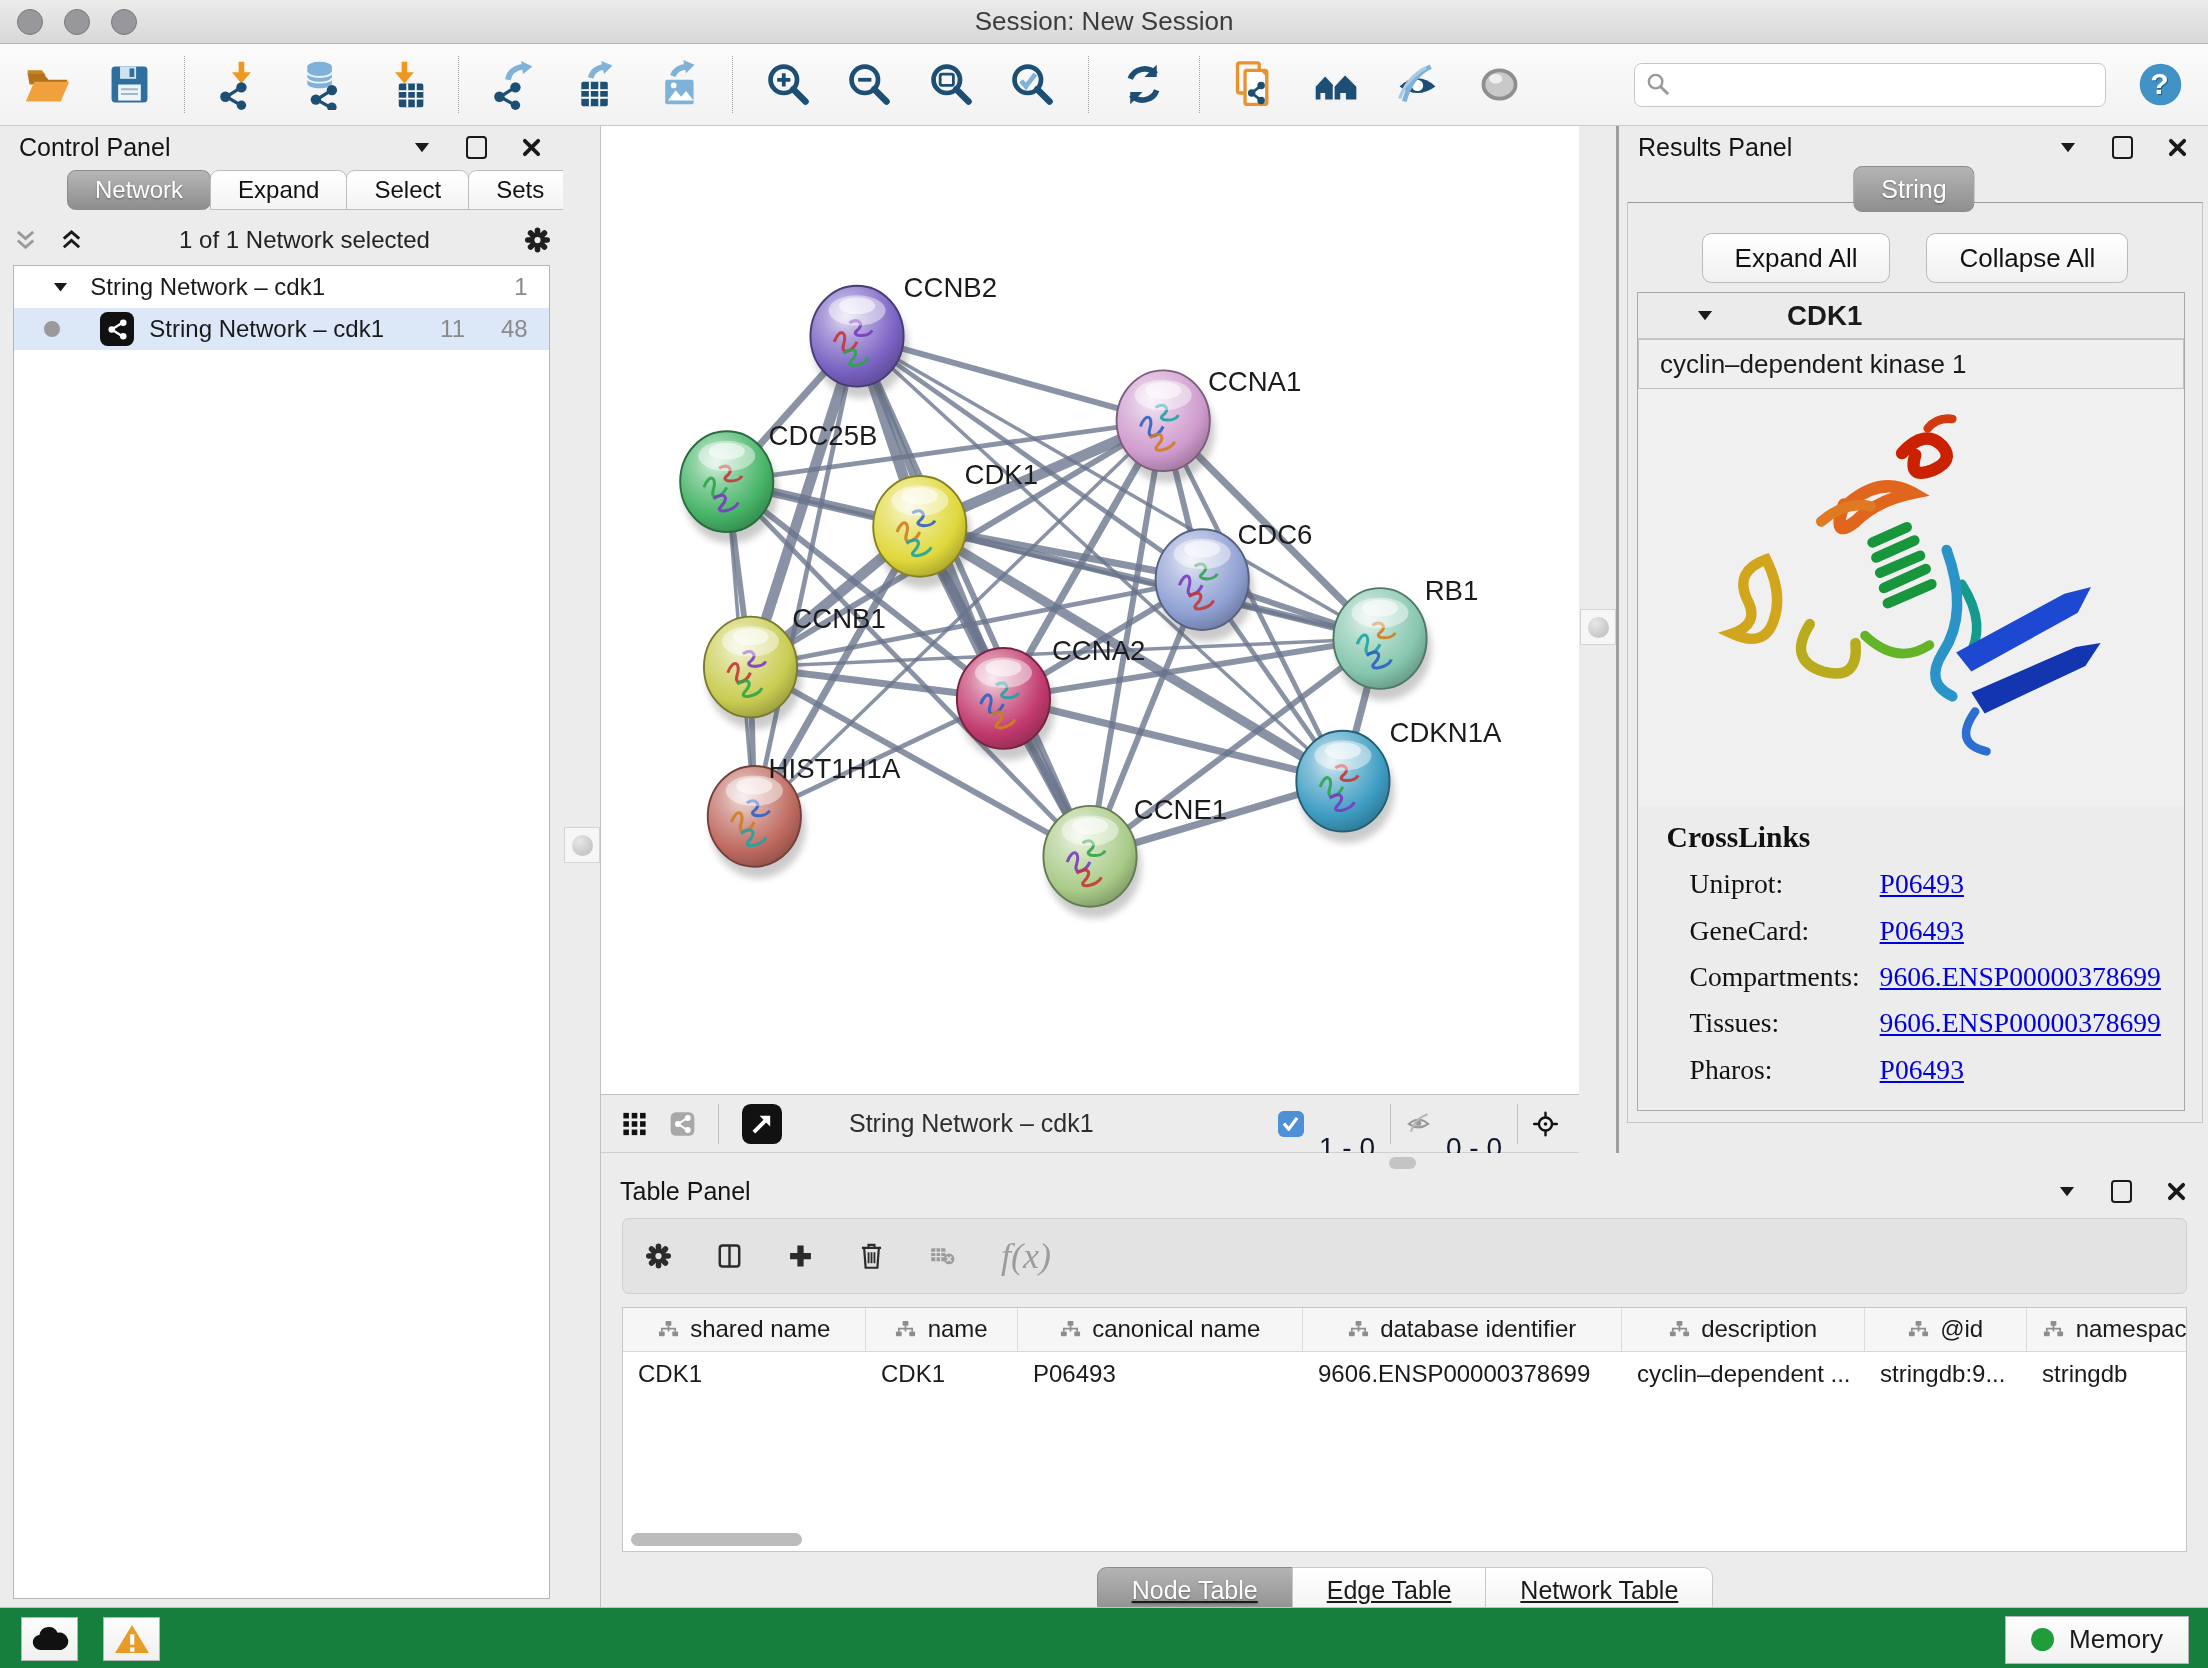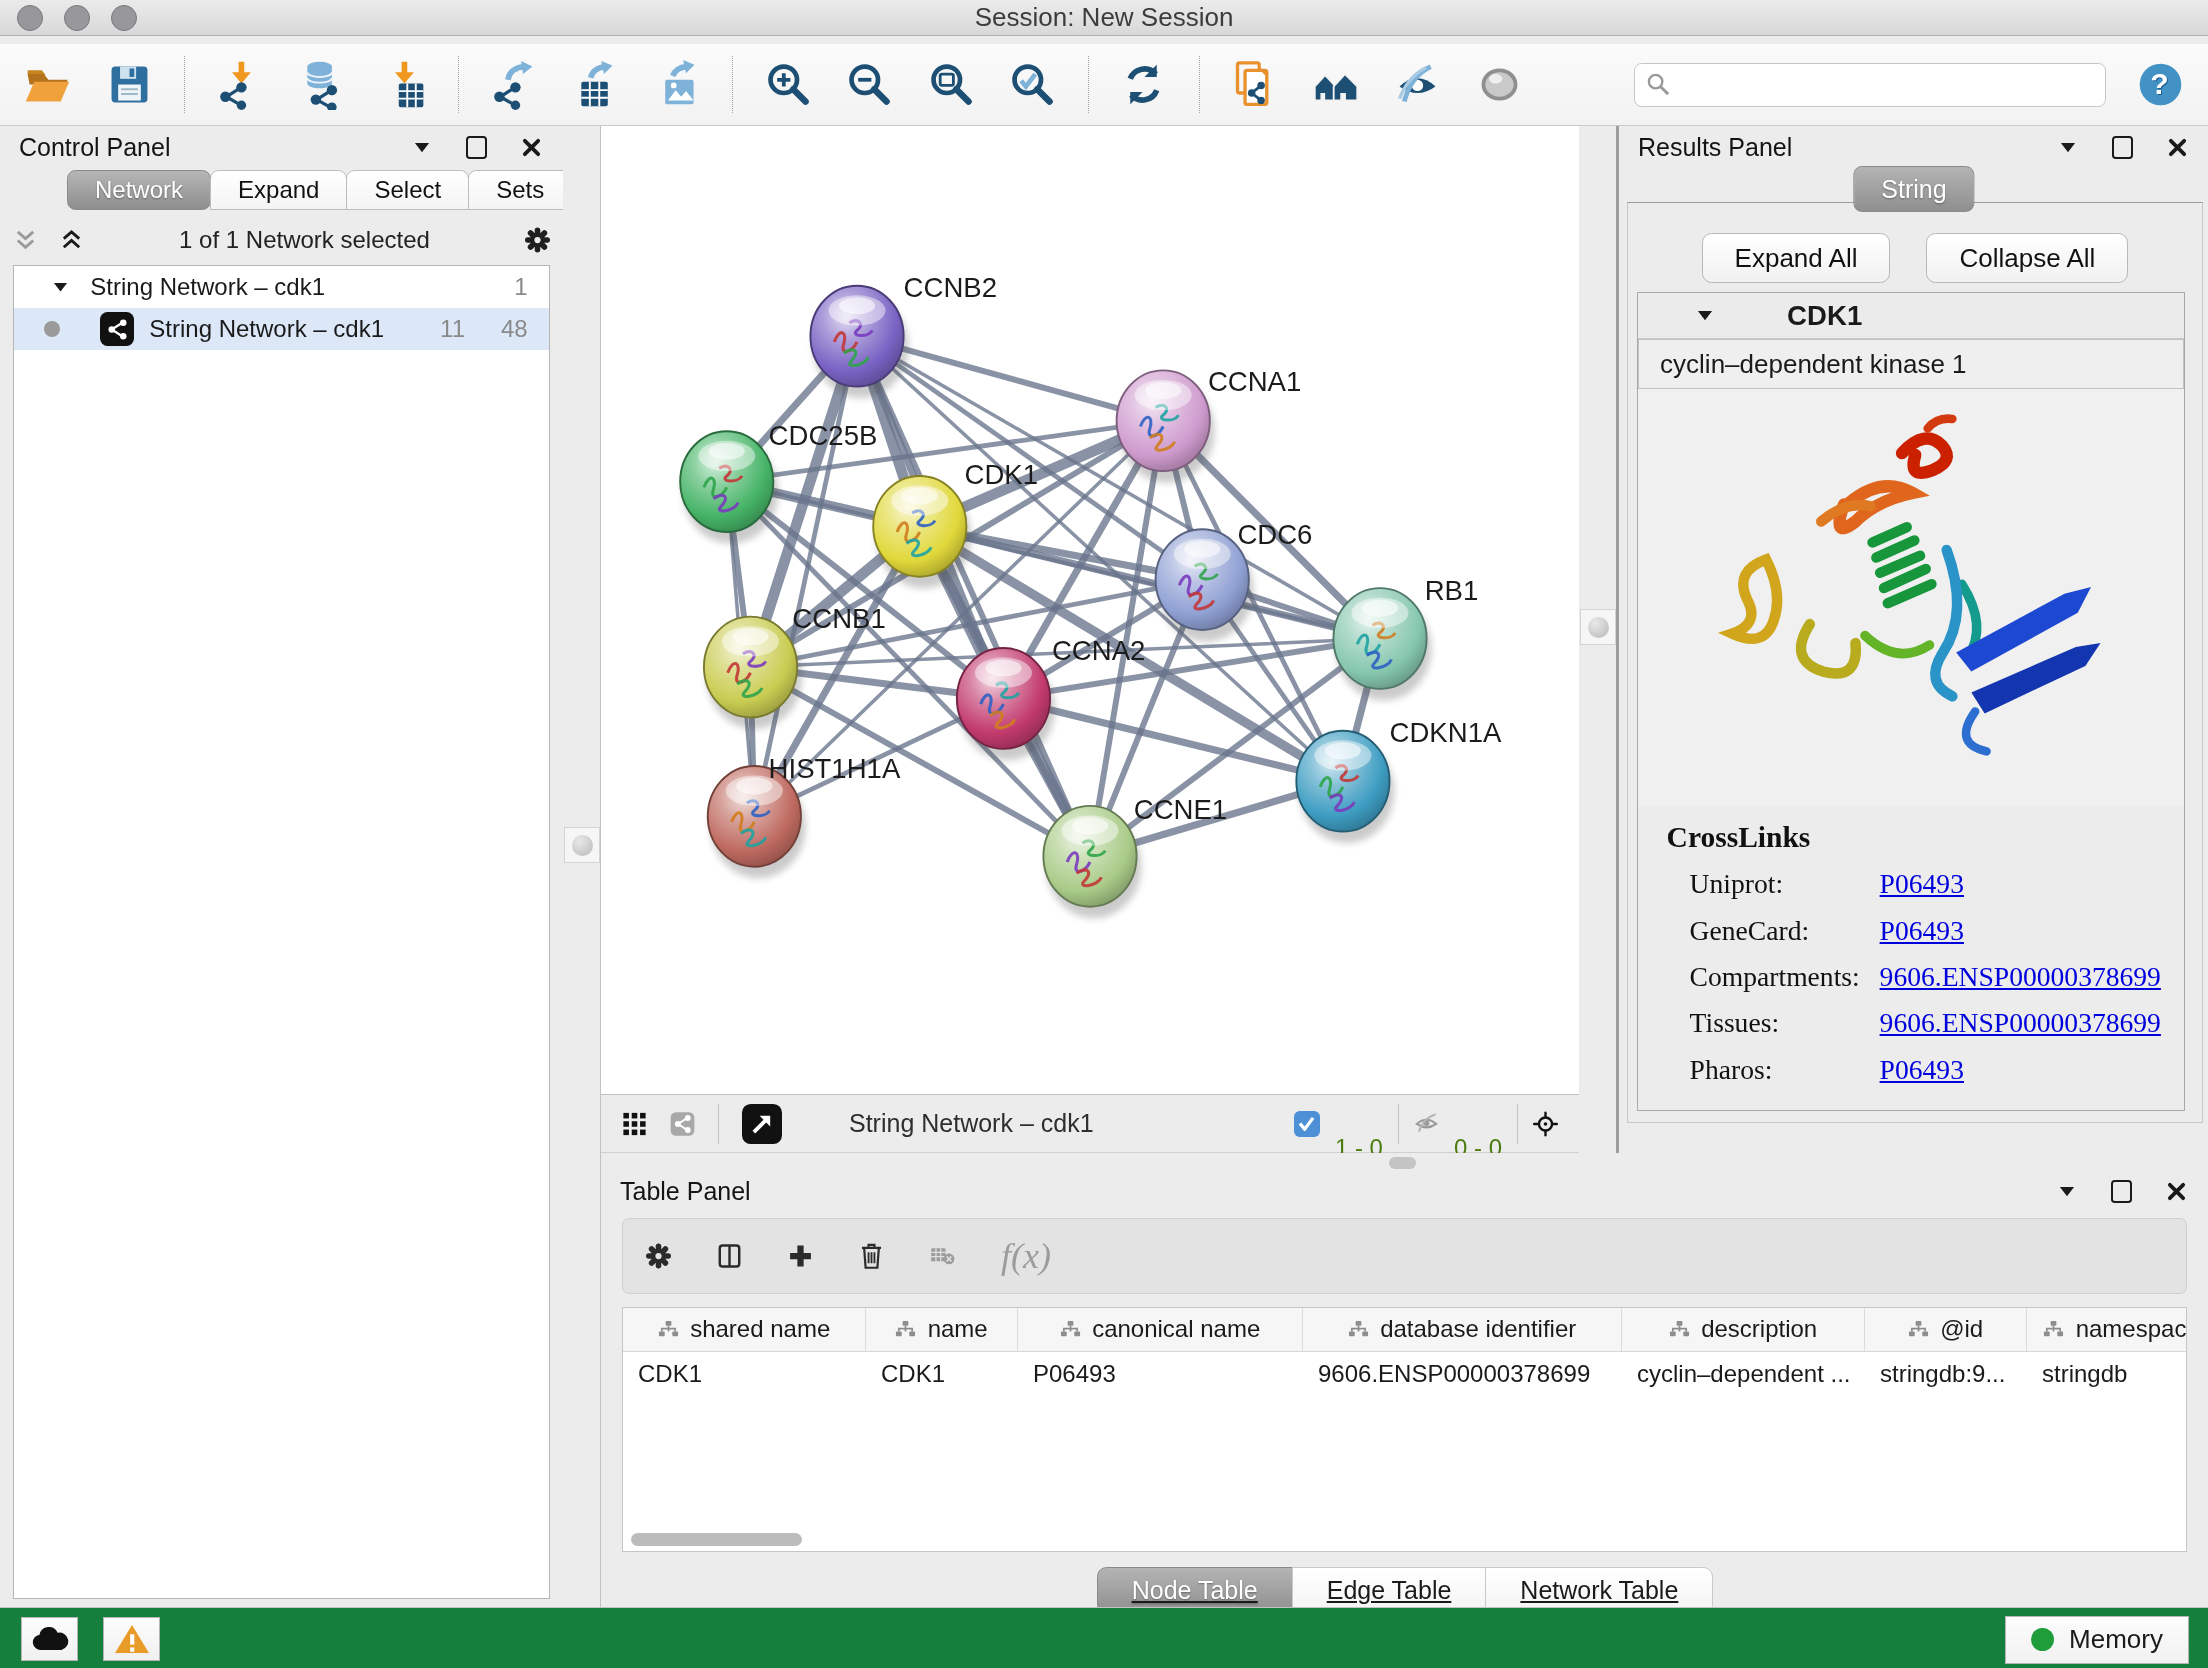--- a/index.html
+++ b/index.html
@@ -3,21 +3,21 @@
 <meta charset="utf-8">
 <style>
   * { margin:0; padding:0; box-sizing:border-box; }
   html,body { background:#d8d8d8; }
   .app {
     position:relative; width:2208px; height:1668px; overflow:hidden;
     background:#ececec; font-family:"Liberation Sans","DejaVu Sans",sans-serif; color:#1a1a1a;
     -webkit-font-smoothing:antialiased;
   }
   
-  .titlebar { position:absolute; left:0; top:0; right:0; height:36px;
+  .titlebar { position:absolute; left:0; top:0; right:0; height:44px;
     background:linear-gradient(#ebebeb,#d8d8d8); border-bottom:1px solid #b3b3b3;
     display:flex; align-items:center; }
   .tl-group { display:flex; gap:21px; margin-left:17px; }
   .tl { width:26px; height:26px; border-radius:50%; background:#97979c; border:1.4px solid #77777c; }
   .win-title { position:absolute; left:0; right:0; text-align:center; font-size:26px; color:#3c3c3c; }
   
   .toolbar { position:absolute; left:0; top:44px; right:0; height:82px;
     background:linear-gradient(#fbfbfb,#f2f2f2); border-bottom:1px solid #c9c9c9;
     display:flex; align-items:center; padding:0 21px; gap:28.5px; }
   .tbtn { width:53px; height:53px; display:flex; align-items:center; justify-content:center; flex:none; }
@@ -64,21 +64,21 @@
   #net-svg text { font-family:"Liberation Sans","DejaVu Sans",sans-serif; font-size:29px; fill:#1b1b1b; }
   
   #net-toolbar { position:absolute; left:601px; top:1094px; width:978px; height:59px; background:#ececec;
     border-top:1px solid #c0c0c0; border-bottom:1px solid #d0d0d0; display:flex; align-items:center;
     padding:0 21px; gap:23px; }
   .ntsep { width:0; height:40px; border-left:1px solid #c2c2c2; }
   .blackchip { width:40px; height:40px; background:#111; border-radius:8.6px; display:flex;
     align-items:center; justify-content:center; }
   #net-toolbar .nt-title { font-size:25px; color:#2e2e2e; margin-left:44px; }
   .nt-right { margin-left:auto; display:flex; align-items:center; gap:15px; }
-  .nt-num { font-size:24px; color:#4d7c0f;margin-top:48px; }
+  .nt-num { font-size:28px; color:#0f172a;margin-top:48px; }
   .checkbox { width:26px; height:26px; background:#4d90d5; border-radius:5.7px; display:flex;
     align-items:center; justify-content:center; }
   #h-gutter { position:absolute; left:601px; top:1153px; right:0; height:17px; background:#ececec; }
   
   #results { position:absolute; left:1619px; top:126px; width:590px; height:1027px; background:#ececec; }
   .rp-tab { position:absolute; left:50%; transform:translateX(-50%); top:40px; z-index:2;
     background:linear-gradient(#b4b4b4,#8f8f8f); color:#fff; font-size:25px; padding:7.6px 27px;
     border:1px solid #8a8a8a; border-radius:8.6px; text-shadow:0 1px 1.9px rgba(0,0,0,.35); }
   .rp-box { position:absolute; left:7.6px; right:5.7px; top:76px; bottom:30px; background:#ececec;
     border:1.9px solid; border-color:#9a9a9a #c6c6c6 #c6c6c6; }

